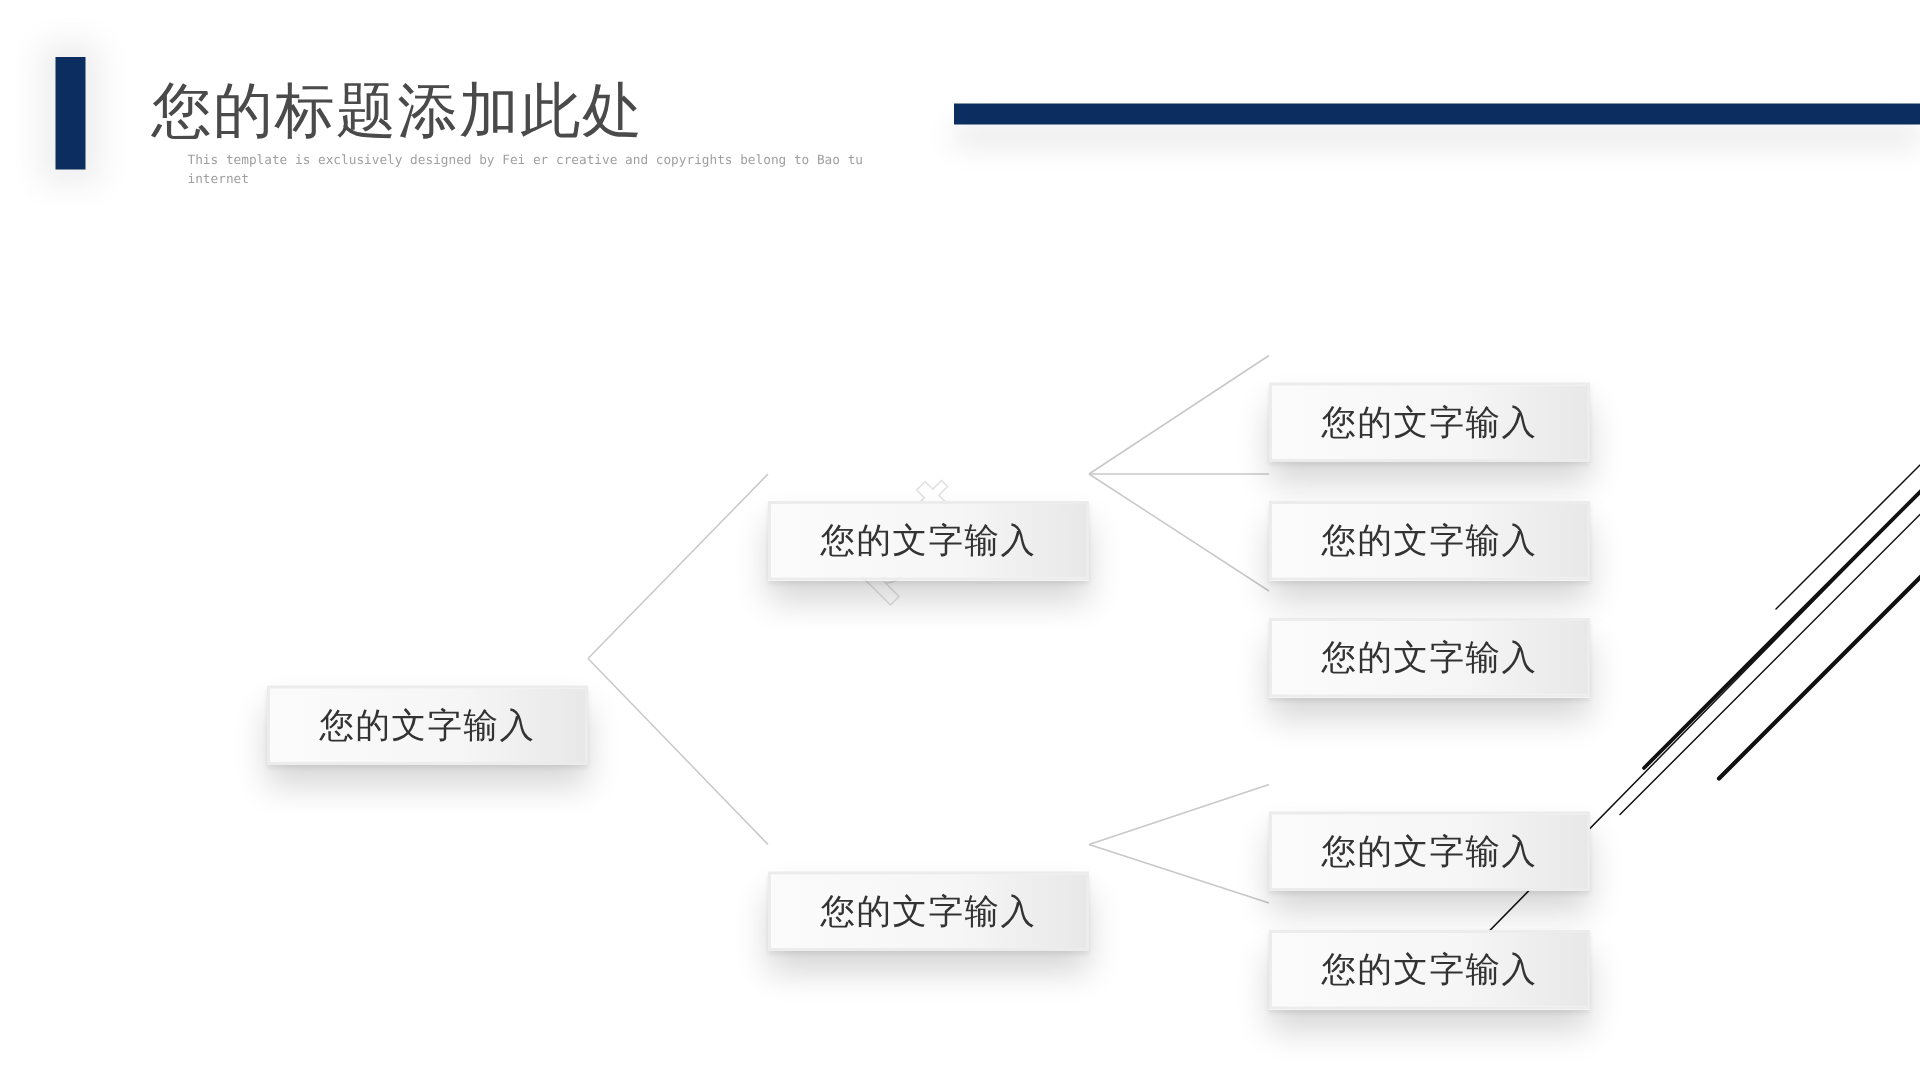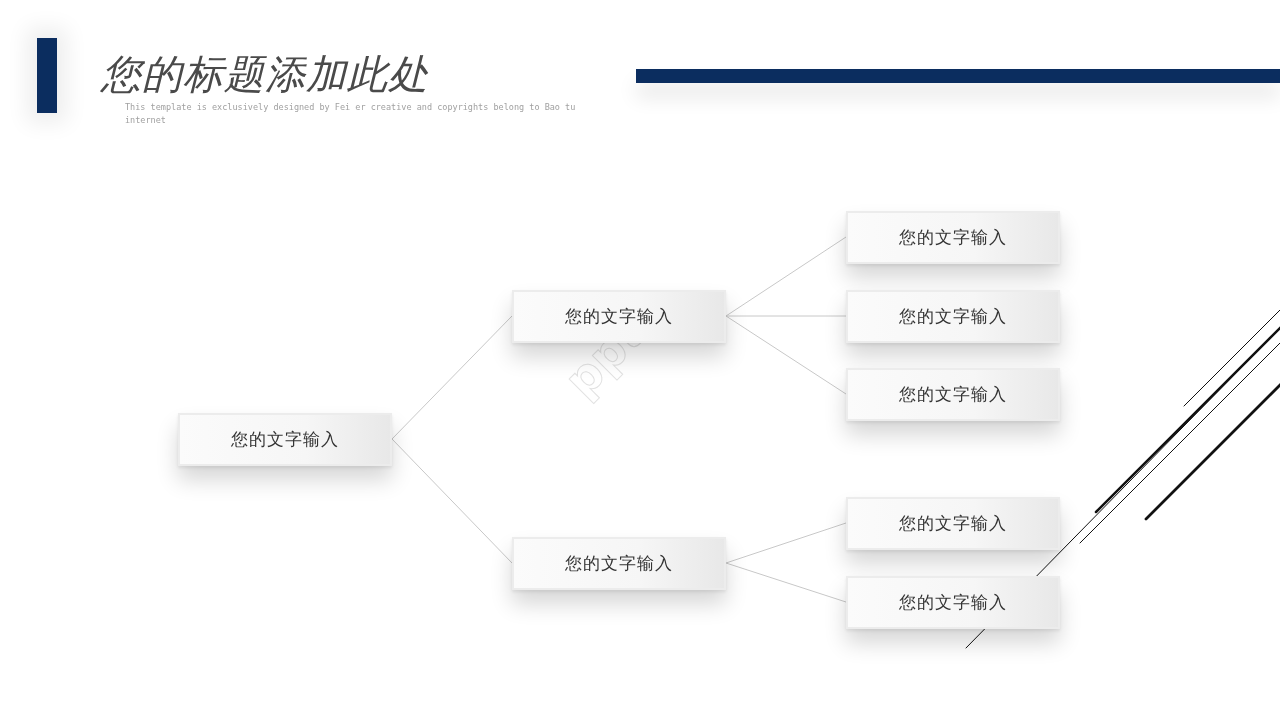--- a/index.html
+++ b/index.html
@@ -1,32 +1,32 @@
 <!DOCTYPE html>
 <html><head>
 <meta charset="utf-8">
 <style>
   html, body { margin:0; padding:0; }
   body { width:1280px; height:720px; position:relative; overflow:hidden; background:#ffffff;
          font-family:"DejaVu Sans", "Liberation Sans", sans-serif; }
   .accent-bar { position:absolute; left:37px; top:38px; width:20px; height:75px;
                 background:#0b2d5f; box-shadow:0 0 22px 10px rgba(0,0,0,0.07); }
   .title { position:absolute; left:101px; top:50px; font-size:40px; color:#4a4a4a;
-           font-family:"DejaVu Serif", "Liberation Serif", serif; letter-spacing:1px; line-height:48px;font-style:italic; }
+           font-family:"DejaVu Serif", "Liberation Serif", serif; letter-spacing:1px; line-height:48px; }
   .subtitle { position:absolute; left:101px; top:101px; width:480px; font-size:8.5px; line-height:13px;
               color:#a0a0a0; font-family:"DejaVu Sans Mono", "Liberation Mono", monospace;margin-left:24px; }
   .top-rule { position:absolute; left:636px; top:69px; width:644px; height:14px; background:#0b2d5f;
               box-shadow:0 14px 20px rgba(0,0,0,0.10); }
   svg.connectors { position:absolute; left:0; top:0; }
   .node { position:absolute; width:214px; height:53px; box-sizing:border-box;
           background:linear-gradient(90deg,#fbfbfb 0%,#f6f6f6 60%,#e8e8e8 100%);
           border:2px solid #ececec;
           box-shadow:0 14px 22px rgba(0,0,0,0.16), 0 2px 3px rgba(0,0,0,0.08);
           display:flex; align-items:center; justify-content:center;
-          font-size:17px; color:#333; letter-spacing:1px; }
+          font-size:23px; color:#333; letter-spacing:1px;margin-top:44px; }
   .watermark { position:absolute; left:560px; top:330px; font-size:46px; color:transparent;
                -webkit-text-stroke:1px rgba(200,200,200,0.55); transform:rotate(-45deg);
                font-family:"DejaVu Sans", sans-serif; font-weight:bold; pointer-events:none; }
 </style>
 </head>
 <body>
 
 <div class="accent-bar"></div>
 <div class="title">您的标题添加此处</div>
 <div class="subtitle">This template is exclusively designed by Fei er creative and copyrights belong to Bao tu internet</div>

